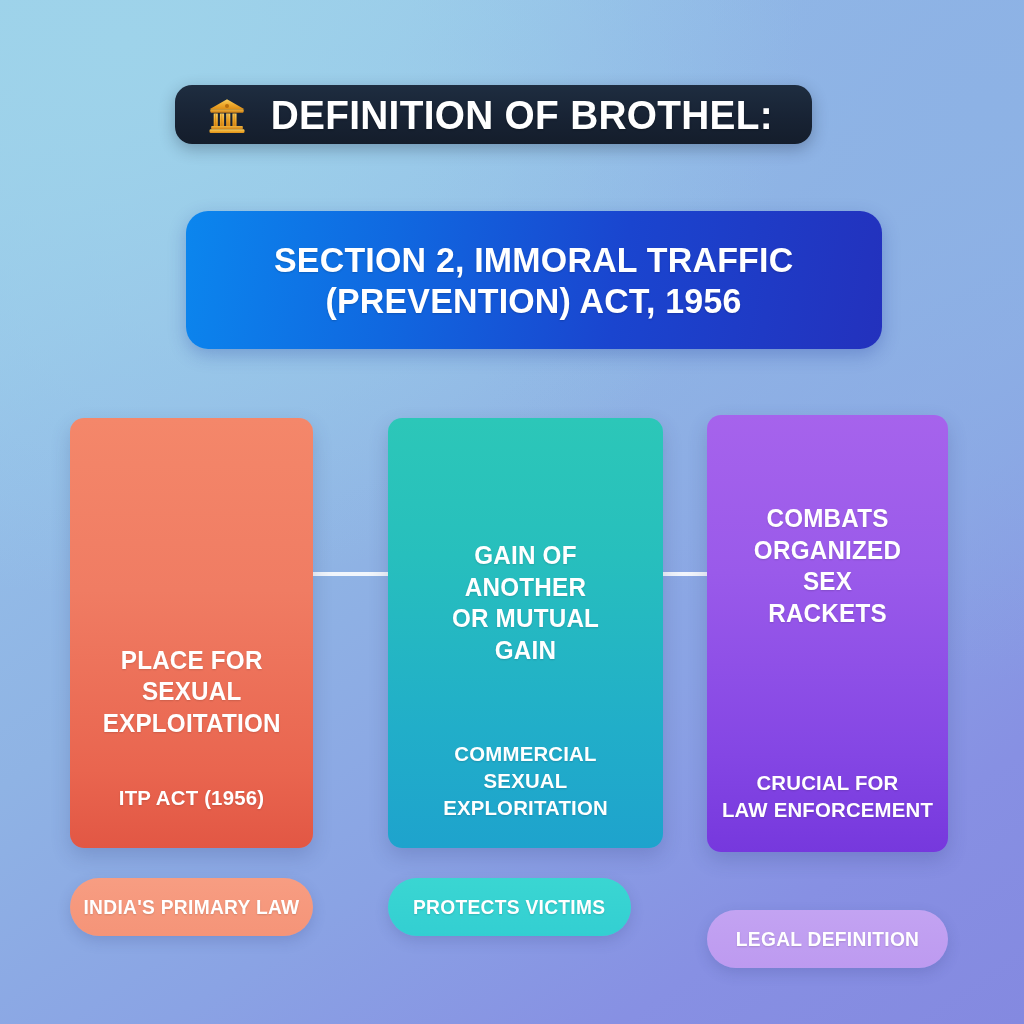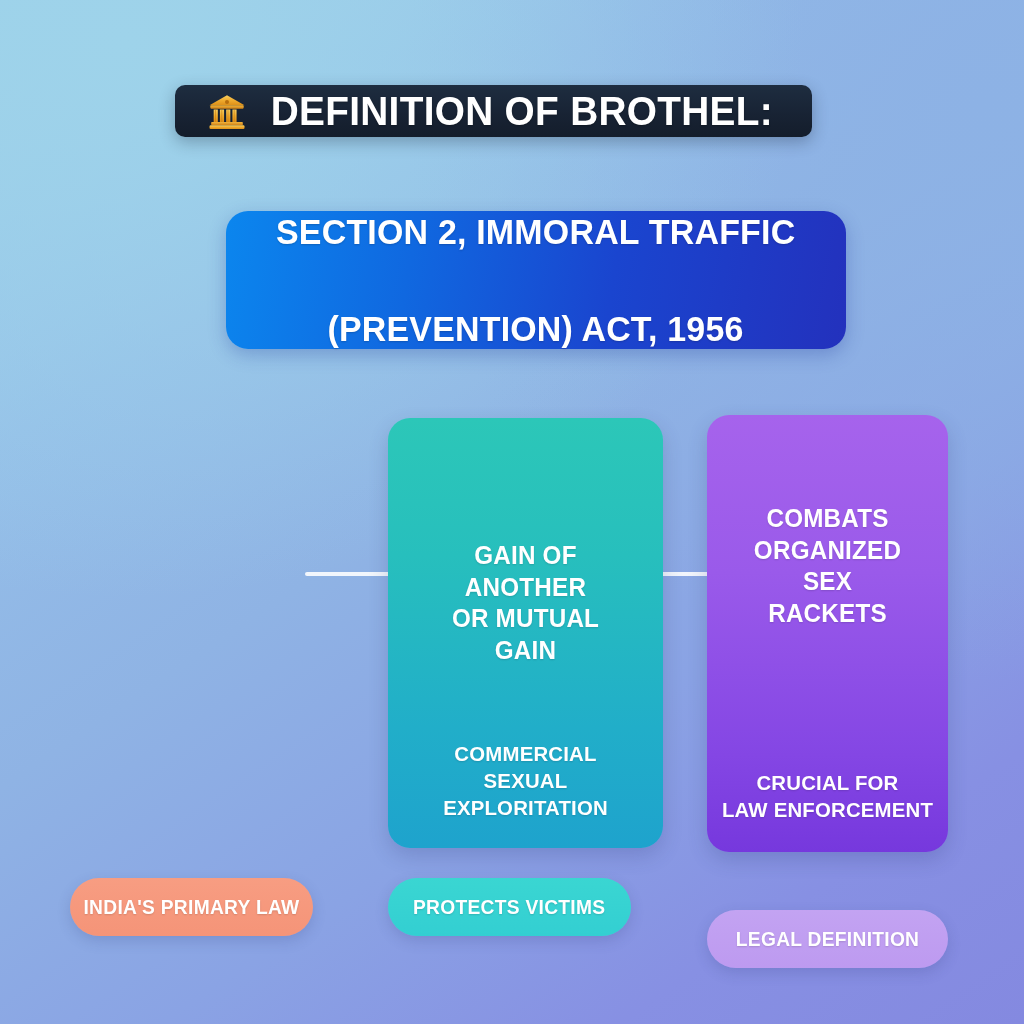--- a/index.html
+++ b/index.html
@@ -26,23 +26,23 @@
     width: 1024px;
     height: 1024px;
   }
 
   
   .title-banner {
     position: absolute;
     left: 175px;
     top: 85px;
     width: 637px;
-    height: 52px;
+    height: 59px;
     background: linear-gradient(180deg, #1e2d40 0%, #182334 55%, #141d2b 100%);
-    border-radius: 10px;
+    border-radius: 17px;
     display: flex;
     align-items: center;
     justify-content: center;
     gap: 16px;
     box-shadow: 0 5px 16px rgba(20, 30, 50, 0.30);
   }
 
   .bank-icon {
     width: 40px;
     height: 40px;
@@ -60,30 +60,29 @@
     white-space: nowrap;
     text-shadow: 0 1px 2px rgba(0,0,0,0.25);
     transform: scaleX(0.97);
   }
 
   
   .subtitle-banner {
     position: absolute;
     left: 186px;
     top: 211px;
-    width: 620px;
+    width: 696px;
     height: 138px;
     border-radius: 22px;
     background: linear-gradient(100deg, #0b86ee 0%, #1068e0 30%, #1a45cf 62%, #2331bd 100%);
     display: flex;
     flex-direction: column;
     align-items: center;
-    justify-content: space-between;
+    justify-content: center;
     box-shadow: 0 6px 18px rgba(25, 50, 150, 0.28);
-    margin-left: 40px;
   }
 
   .subtitle-line {
     color: #ffffff;
     font-size: 35px;
     font-weight: bold;
     line-height: 1.18;
     letter-spacing: 0.2px;
     white-space: nowrap;
     text-shadow: 0 1px 2px rgba(0,0,0,0.18);
@@ -97,21 +96,21 @@
     height: 4px;
     background: rgba(255,255,255,0.88);
     border-radius: 2px;
   }
   .connector.c1 { left: 305px; width: 86px; }
   .connector.c2 { left: 624px; width: 86px; }
 
   
   .card {
     position: absolute;
-    border-radius: 22px;
+    border-radius: 14px;
     display: flex;
     flex-direction: column;
     align-items: center;
     padding: 0 31px;
     box-shadow: 0 8px 20px rgba(40, 50, 110, 0.20);
   }
 
   .card-title {
     color: #ffffff;
     font-size: 25px;
@@ -244,20 +243,29 @@
   </div>
 
   <div class="subtitle-banner">
     <span class="subtitle-line">SECTION 2, IMMORAL TRAFFIC</span>
     <span class="subtitle-line">(PREVENTION) ACT, 1956</span>
   </div>
 
   <div class="connector c1"></div>
   <div class="connector c2"></div>
 
+  <div class="card card-1">
+    <div class="card-title">
+      <span>PLACE FOR SEXUAL</span><br>
+      <span>EXPLOITATION</span>
+    </div>
+    <div class="card-footer">
+      <span>ITP ACT (1956)</span>
+    </div>
+  </div>
 
   <div class="card card-2">
     <div class="card-title">
       <span>GAIN OF ANOTHER</span><br>
       <span>OR MUTUAL GAIN</span>
     </div>
     <div class="card-footer">
       <span>COMMERCIAL</span><br>
       <span>SEXUAL EXPLORITATION</span>
     </div>

